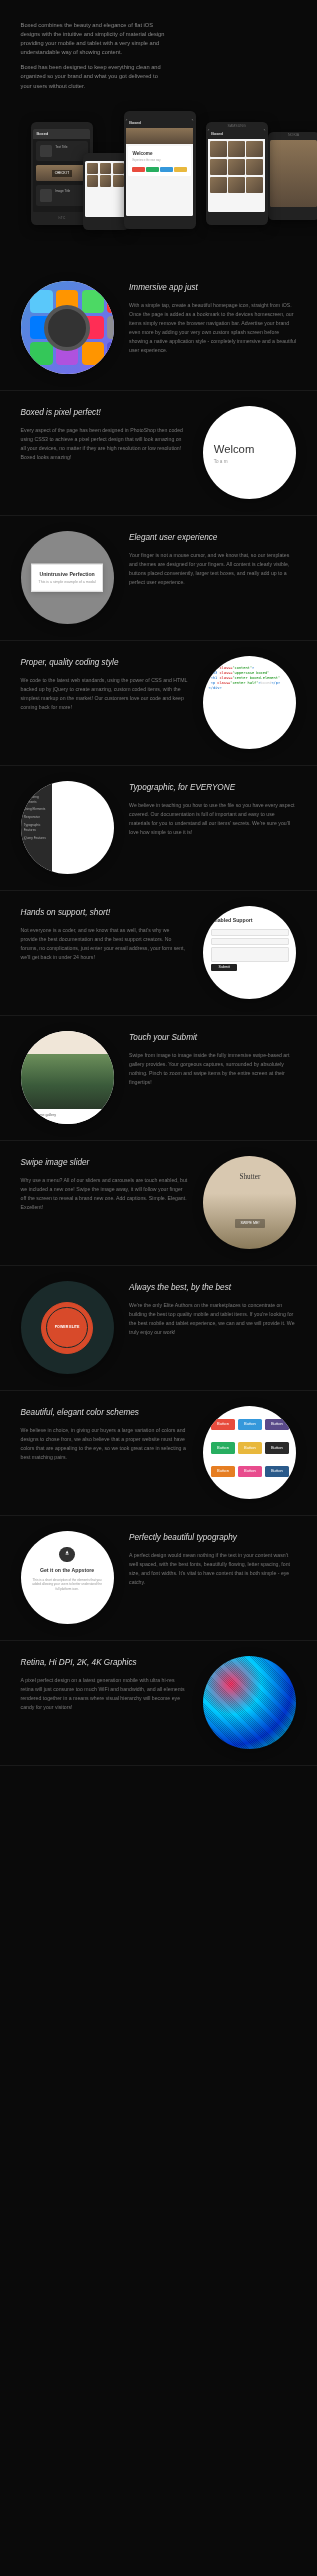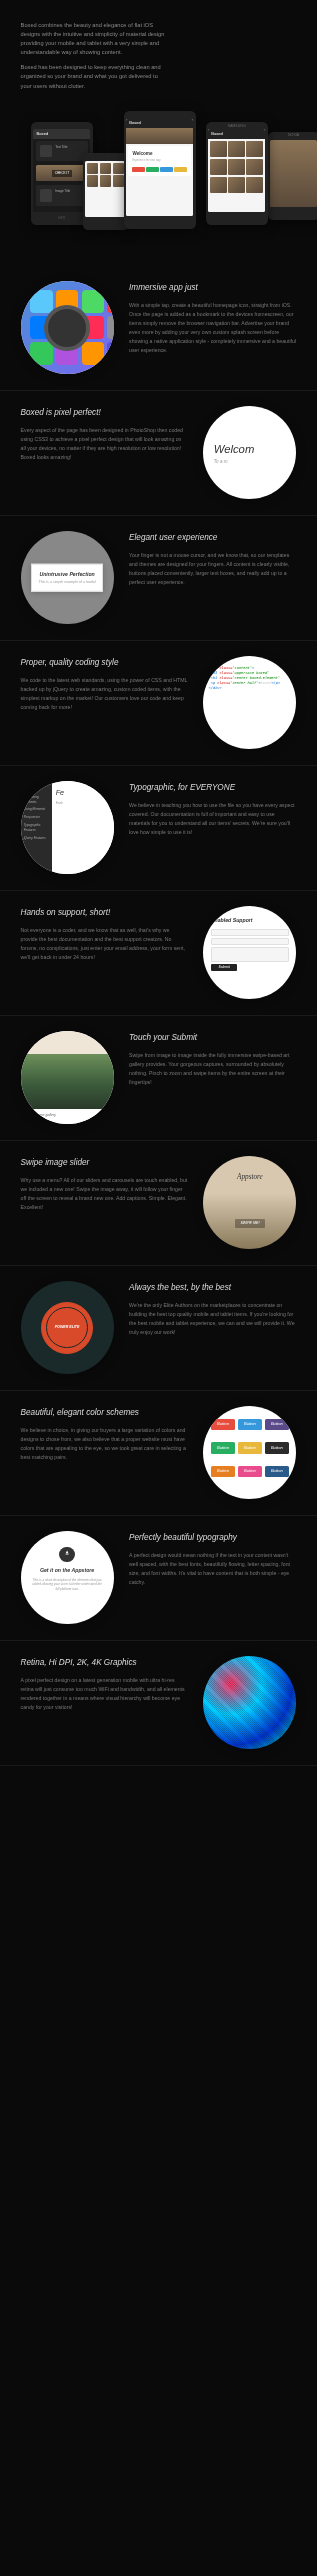--- a/index.html
+++ b/index.html
@@ -15,21 +15,21 @@
 .p2 { width: 72px; height: 118px; left: 103px; top: 10.3px; z-index: 3; }
 .p3 { width: 62px; height: 103px; left: 185px; top: 20.6px; z-index: 2; }
 .p4 { width: 52px; height: 88px; left: 247px; top: 31px; z-index: 1; }
 .p5 { width: 46px; height: 77px; left: 62px; top: 52px; z-index: 2; }
 .phone-screen { position: absolute; inset: 7.7px 2.6px 13px 2.6px; background: #f5f5f5; border-radius: 1.5px; overflow: hidden; }
 .phone-screen.dark { background: #1a1a1a; }
 .phone-header { height: 9.3px; background: #333; color: #fff; font-size: 4.1px; display: flex; align-items: center; padding: 0 3.1px; }
 .phone-brand { position: absolute; bottom: 3.1px; left: 0; right: 0; text-align: center; font-size: 3.6px; color: #666; }
 .thumbs { display: grid; grid-template-columns: repeat(3, 1fr); gap: 1.5px; padding: 2.1px; }
 .thumb { aspect-ratio: 1; background: linear-gradient(135deg, #8b7355, #5a4a3a); border-radius: 1px; }
-.circ { width: 93px; height: 93px; border-radius: 50%; background: #fff; overflow: hidden; flex-shrink: 0; position: relative; box-shadow: 0 2.1px 10.3px rgba(0,0,0,0.3); font-style: italic; }
+.circ { width: 93px; height: 93px; border-radius: 50%; background: #fff; overflow: hidden; flex-shrink: 0; position: relative; box-shadow: 0 2.1px 10.3px rgba(0,0,0,0.3); }
 .textcol { flex: 1; }
 .textcol h2 { font-size: 8.2px; font-weight: 400; color: #ddd; margin-bottom: 7.2px; font-style: italic; }
 .textcol p { font-size: 5.2px; color: #777; line-height: 1.7; }
 .apps-grid { display: grid; grid-template-columns: repeat(4, 1fr); gap: 3.1px; padding: 9.3px; background: linear-gradient(135deg, #4a90d9, #7b68ee); height: 100%; }
 .app { aspect-ratio: 1; border-radius: 4.1px; }
 .welcome-circ { display: flex; flex-direction: column; justify-content: center; padding: 10.3px; }
 .welcome-circ .wt { font-size: 11.3px; color: #333; font-weight: 300; }
 .welcome-circ .ws { font-size: 4.6px; color: #999; }
 .perfection-box { position: absolute; top: 50%; left: 50%; transform: translate(-50%, -50%); background: #fff; padding: 5.2px; width: 72px; text-align: center; border: 0.5px solid #e0e0e0; box-shadow: 0 1px 5.2px rgba(0,0,0,0.2); }
 .perfection-box .pt { font-size: 5.2px; color: #333; font-weight: 600; margin-bottom: 2.1px; }
@@ -222,24 +222,20 @@
   <div class="circ">
     <div class="doc-circ">
       <div class="doc-side">
         <div>Start</div>
           <div>Structuring Elements</div>
           <div>Using Elements</div>
           <div>Responsive</div>
           <div>Typographic Features</div>
           <div>jQuery Features</div>
       </div>
-      <div class="doc-main">
-          <div class="dt">Fe</div>
-          <div class="ds">Enab</div>
-        </div>
     </div>
   </div>
   <div class="textcol">
     <h2>Typographic, for EVERYONE</h2>
     <p>We believe in teaching you how to use the file so you have every aspect covered. Our documentation is full of important and easy to use materials for you to understand all our items' secrets. We're sure you'll love how simple to use it is!</p>
   </div>
 </div>
 
 <div class="section reverse">
   <div class="circ support-circ">
@@ -266,21 +262,21 @@
     </div>
   </div>
   <div class="textcol">
     <h2>Touch your Submit</h2>
     <p>Swipe from image to image inside the fully immersive swipe-based art gallery provides. Your gorgeous captures, surrounded by absolutely nothing. Pinch to zoom and swipe items by the entire screen at their fingertips!</p>
   </div>
 </div>
 
 <div class="section reverse">
   <div class="circ swipe-circ">
-    <div class="sw-title">Appstore</div>
+    <div class="sw-title">Shutter</div>
     <div class="sw-btn">SWIPE ME!</div>
   </div>
   <div class="textcol">
     <h2>Swipe image slider</h2>
     <p>Why use a menu? All of our sliders and carousels are touch enabled, but we included a new one! Swipe the image away, it will follow your finger off the screen to reveal a brand new one. Add captions. Simple. Elegant. Excellent!</p>
   </div>
 </div>
 
 <div class="section">
   <div class="circ badge-circ">

